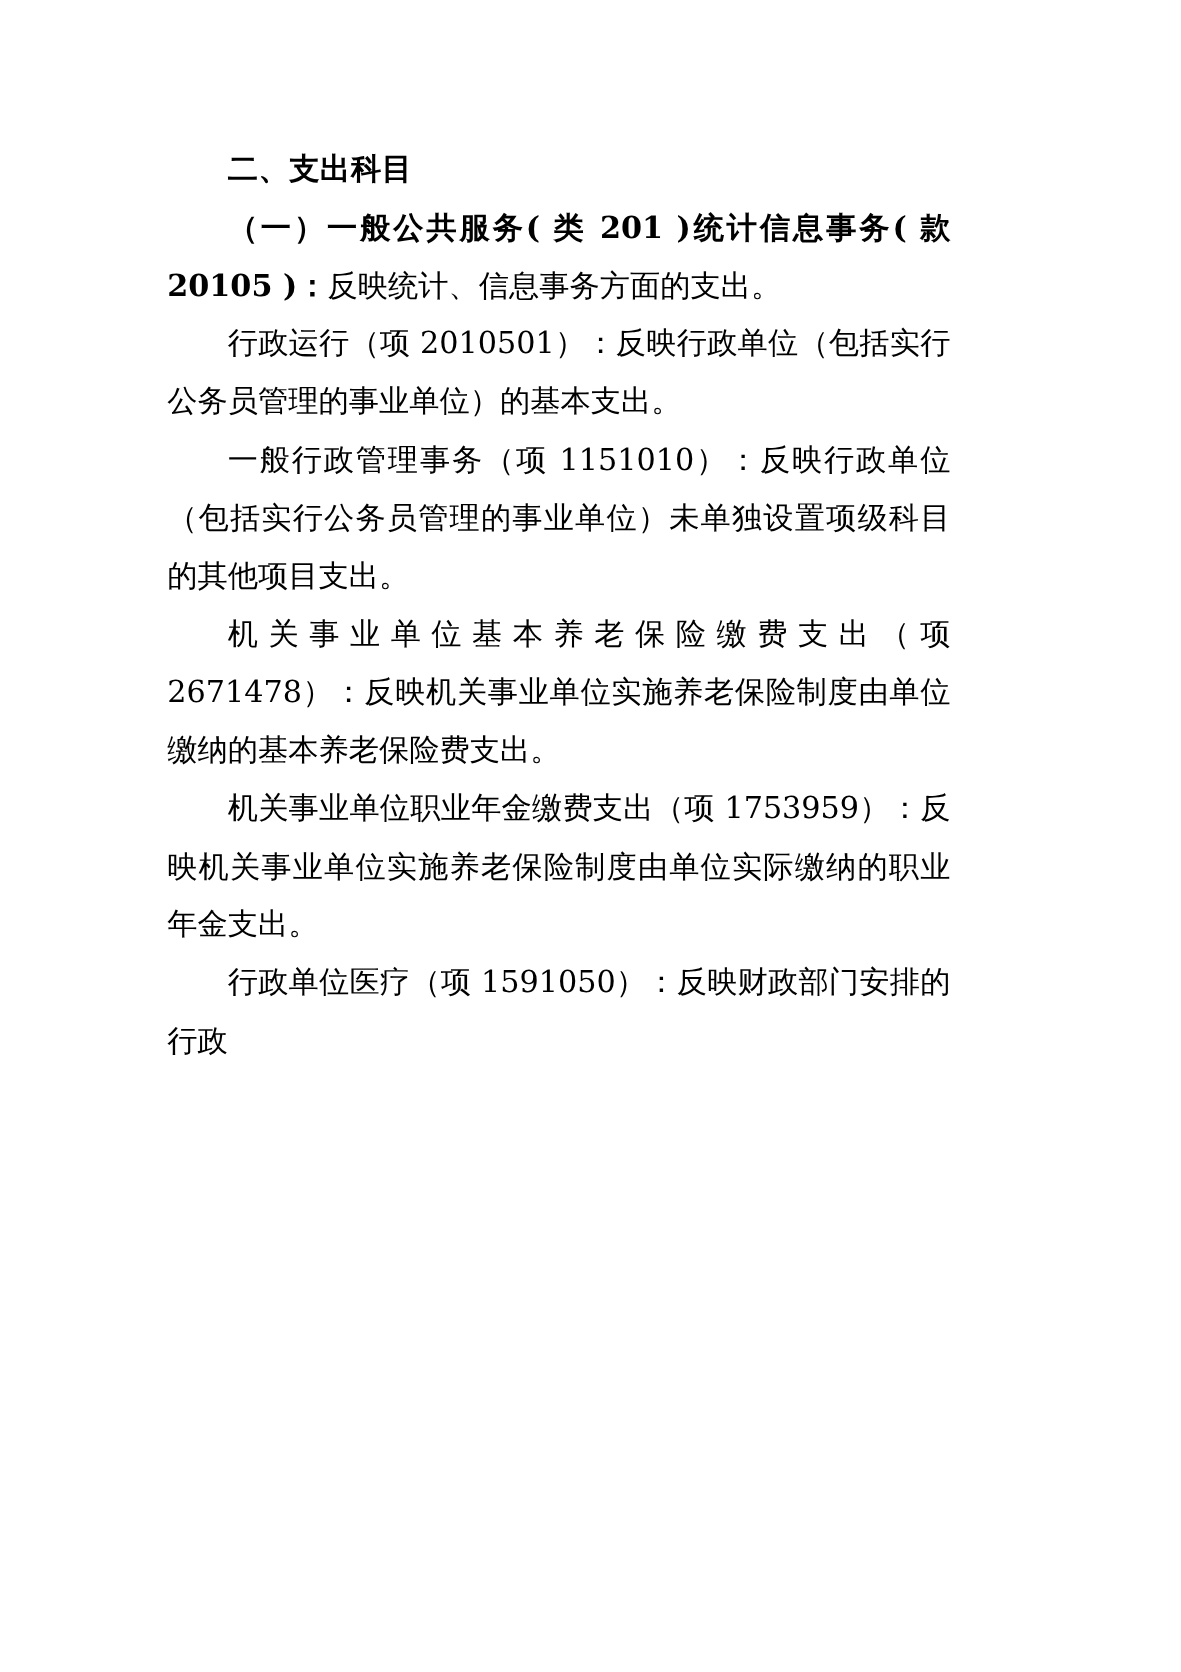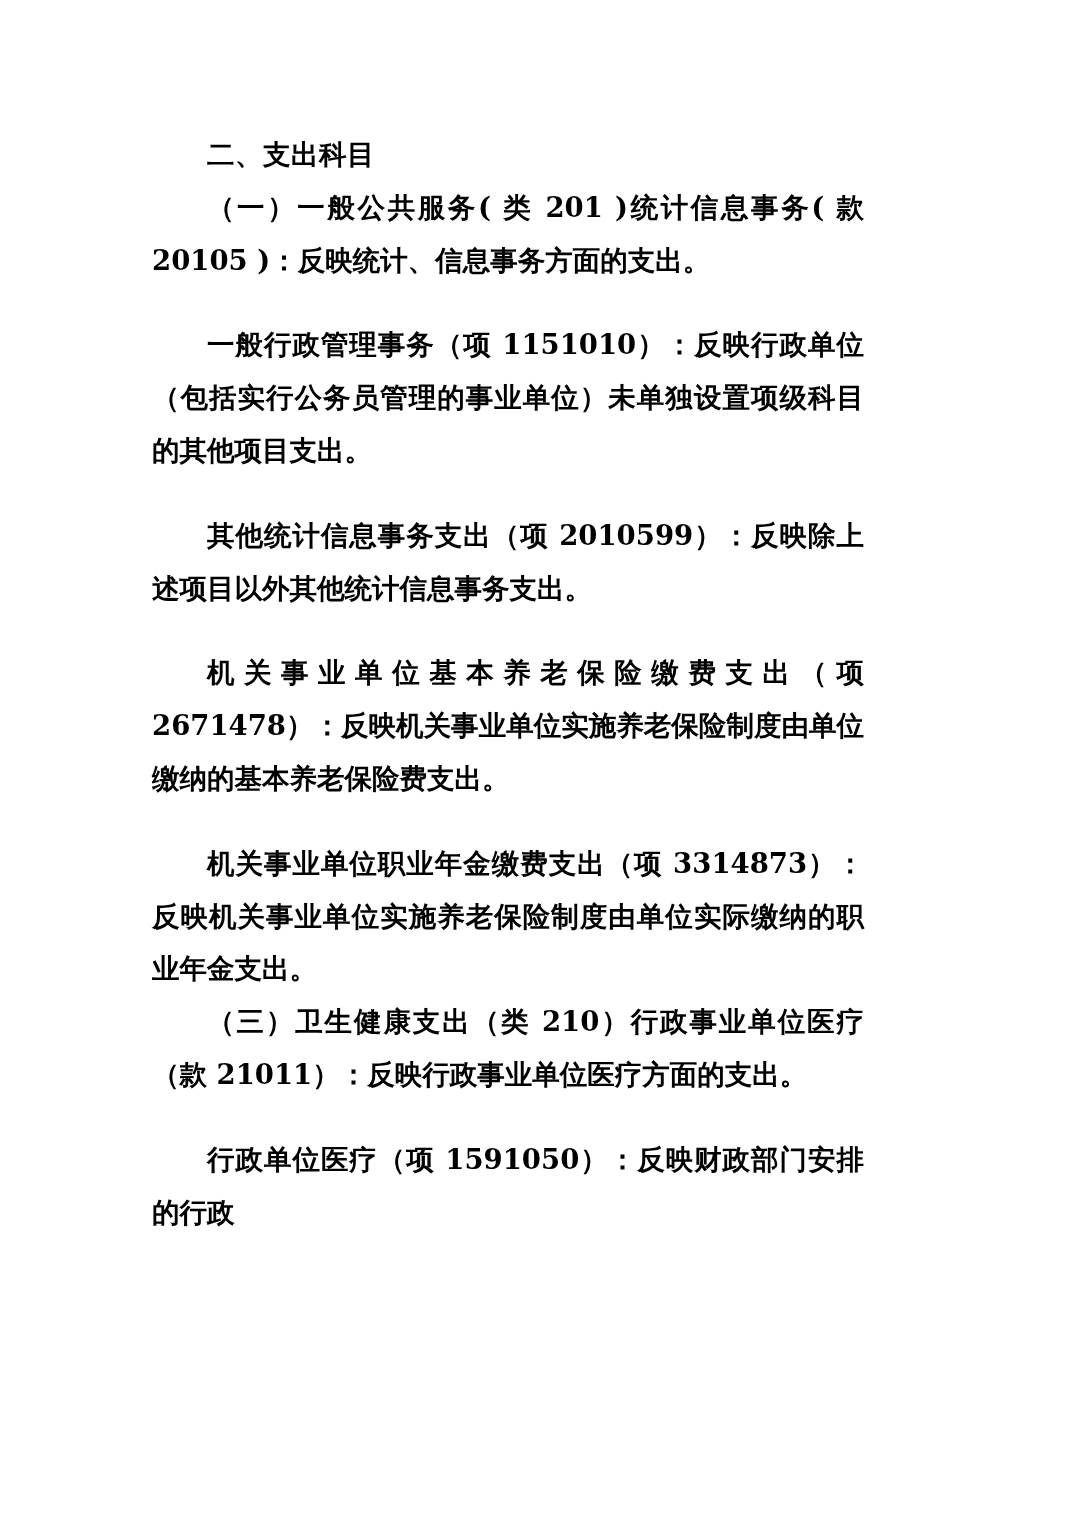--- a/index.html
+++ b/index.html
@@ -31,43 +31,41 @@
     text-indent: 2em;
   }
   .heading {
     font-weight: bold;
     letter-spacing: 0.5px;
   }
   .sub-heading {
     font-weight: bold;
   }
   .para {
-    font-weight: bold;
-    margin-top: 32px;
+    font-weight: normal;
   }
 </style>
 </head>
 <body>
 
 <div class="page">
   <div class="doc-body">
 
     <p class="heading">二、支出科目</p>
 
     <p><span class="sub-heading">（一）一般公共服务( 类 201 )统计信息事务( 款 20105 )：</span><span class="para">反映统计、信息事务方面的支出。</span></p>
 
+    <p class="para">行政运行（项 2010501）：反映行政单位（包括实行公务员管理的事业单位）的基本支出。</p>
 
     <p class="para">一般行政管理事务（项 1151010）：反映行政单位（包括实行公务员管理的事业单位）未单独设置项级科目的其他项目支出。</p>
 
 
-    <p class="para">其他统计信息事务支出（项 2010599）：反映除上述项目以外其他统计信息事务支出。</p>
 
 
     <p class="para">机关事业单位基本养老保险缴费支出（项 2671478）：反映机关事业单位实施养老保险制度由单位缴纳的基本养老保险费支出。</p>
 
-    <p class="para">机关事业单位职业年金缴费支出（项 3314873）：反映机关事业单位实施养老保险制度由单位实际缴纳的职业年金支出。</p>
+    <p class="para">机关事业单位职业年金缴费支出（项 1753959）：反映机关事业单位实施养老保险制度由单位实际缴纳的职业年金支出。</p>
 
-    <p><span class="sub-heading">（三）卫生健康支出（类 210）行政事业单位医疗（款 21011）：</span><span class="para">反映行政事业单位医疗方面的支出。</span></p>
 
     <p class="para">行政单位医疗（项 1591050）：反映财政部门安排的行政</p>
 
   </div>
 </div>
 
 </body></html>

